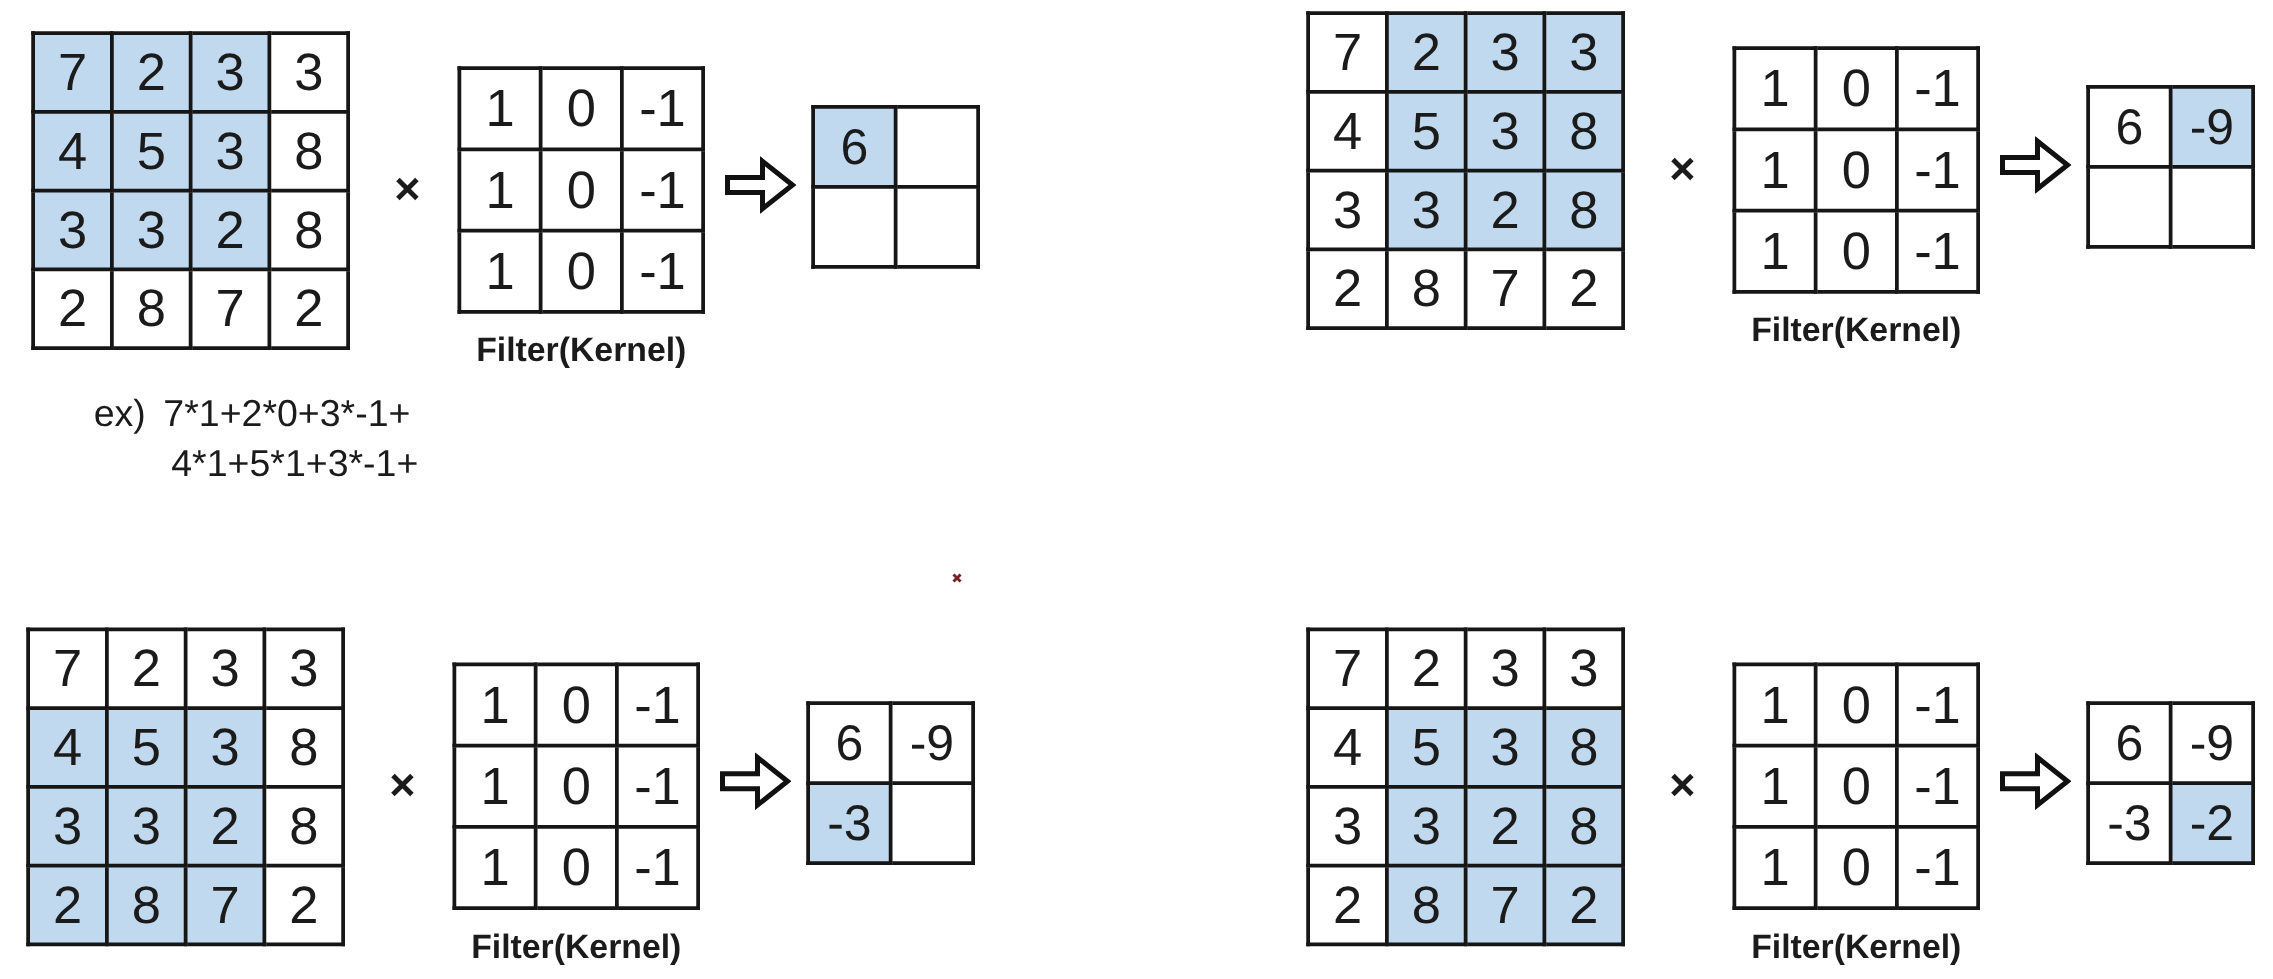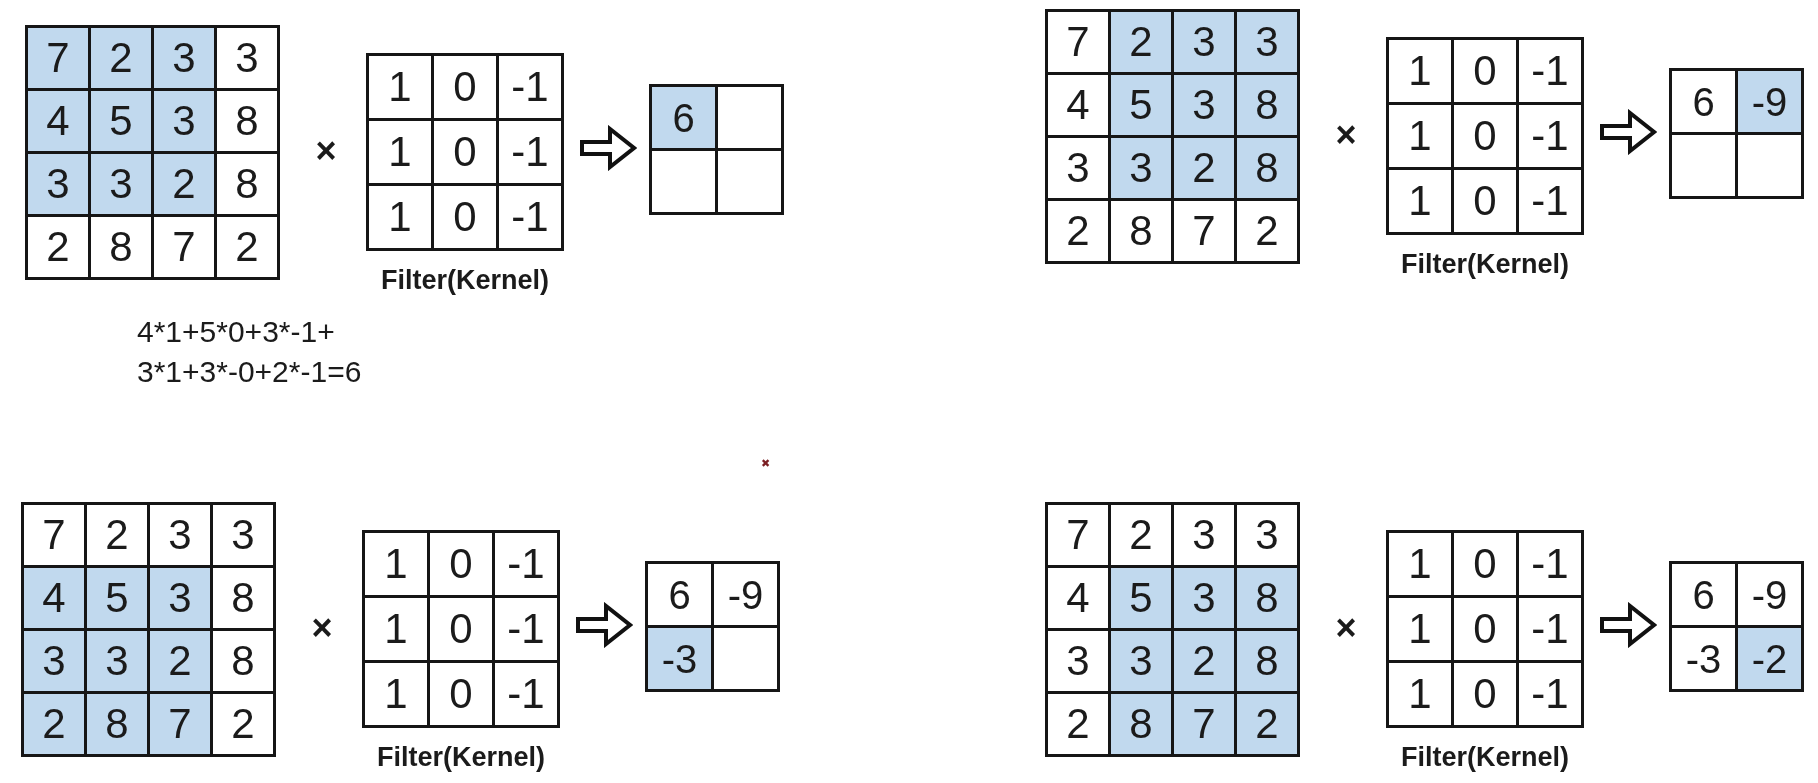--- a/index.html
+++ b/index.html
@@ -65,22 +65,22 @@
     position:absolute;left:761px;top:458px;
     font-size:11px;line-height:1;color:var(--marker);
   }
 </style>
 </head>
 <body>
 
 <div id="canvas">
 
   <div class="example">
-    <div class="ex-line ex-indent">4*1+5*0+3*-1+</div>
-    <div class="ex-line ex-indent">3*1+3*-0+2*-1=6</div>
+    <div class="ex-line"><span class="ex-prefix">ex)</span><span>7*1+2*0+3*-1+</span></div>
+    <div class="ex-line ex-indent">4*1+5*1+3*-1+</div>
   </div>
 
   <span class="artifact">✖</span>
 
   <div class="panel panel-top-left">
     <div class="slot-input">
         <table class="grid input-grid">
           <tbody>
             <tr>
               <td class="hl">7</td>

